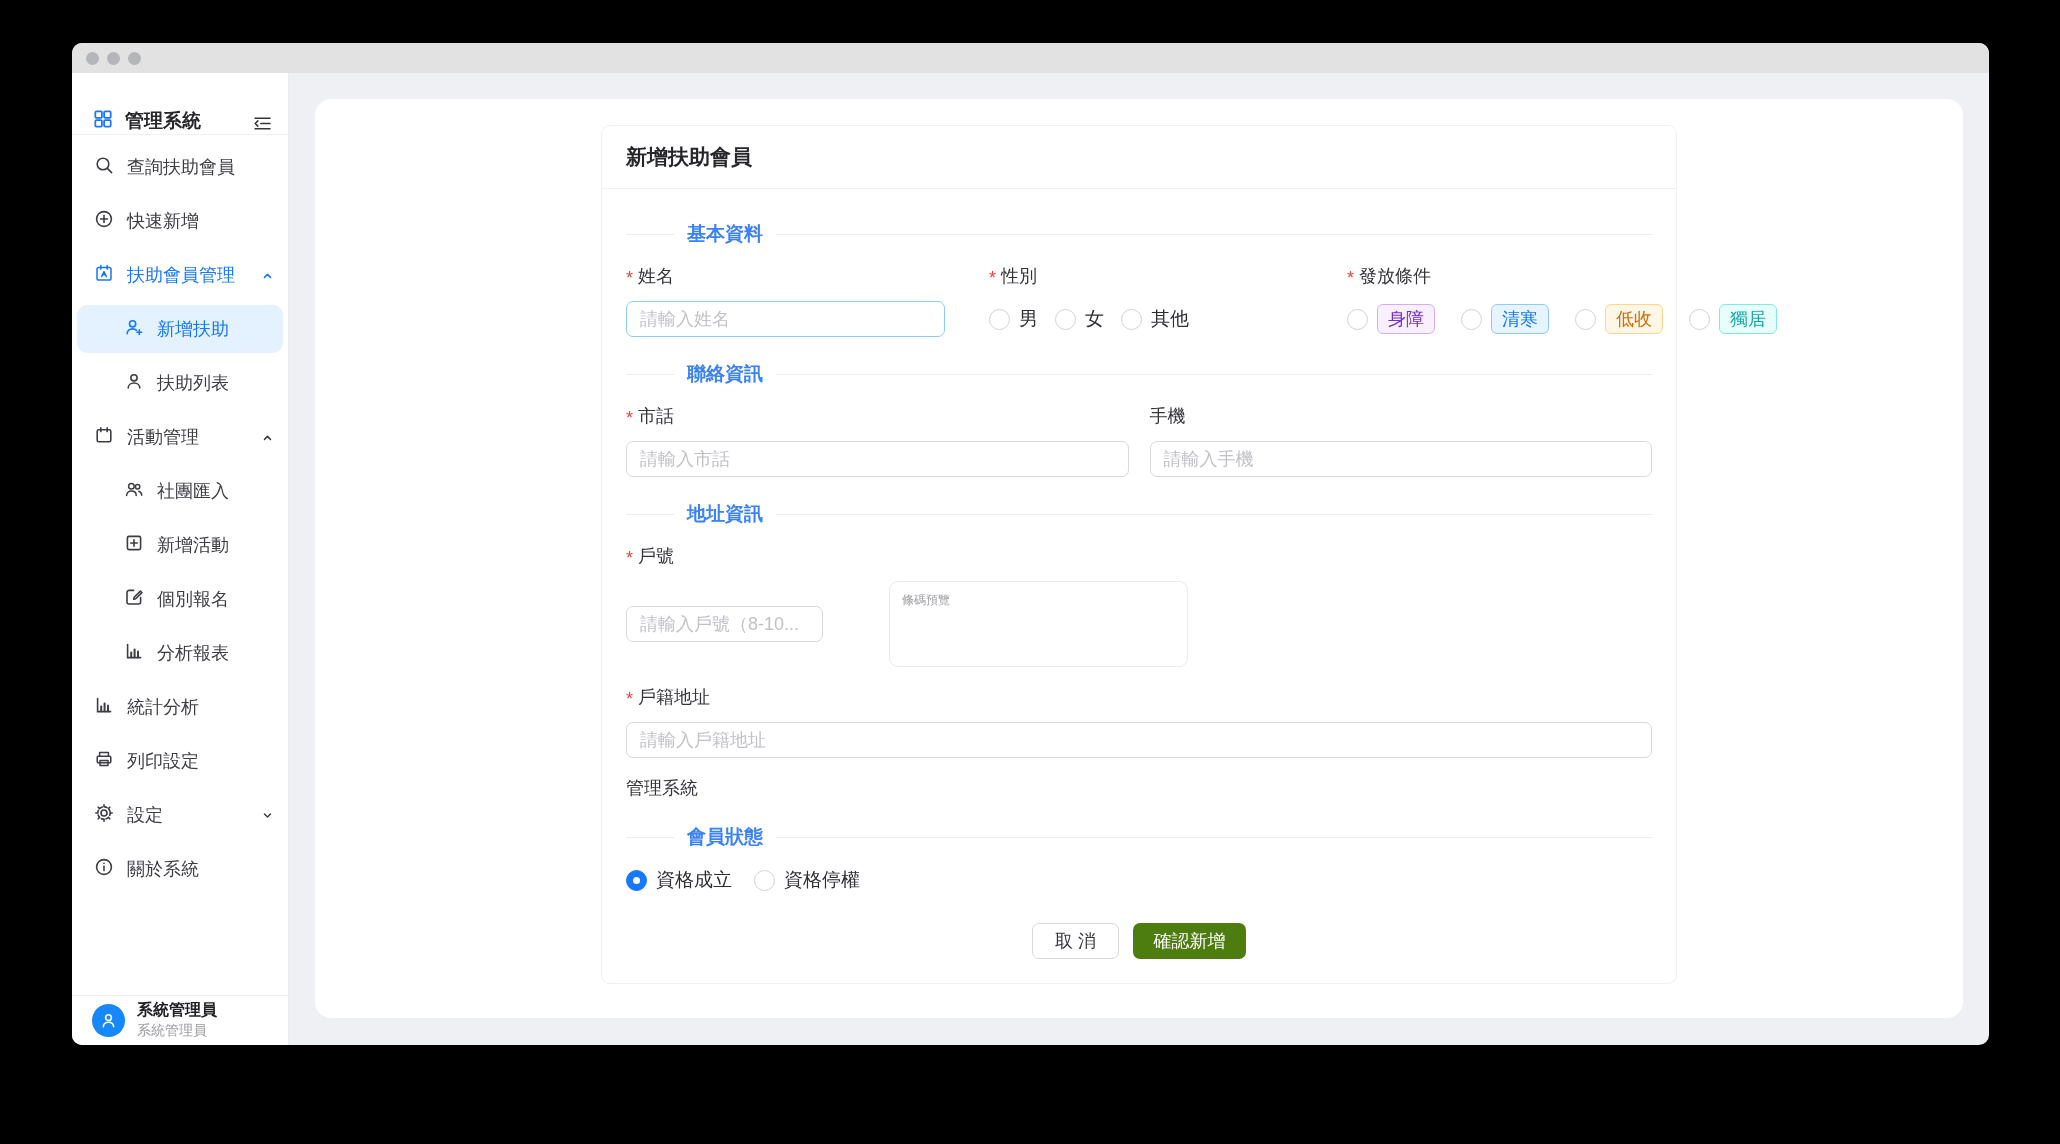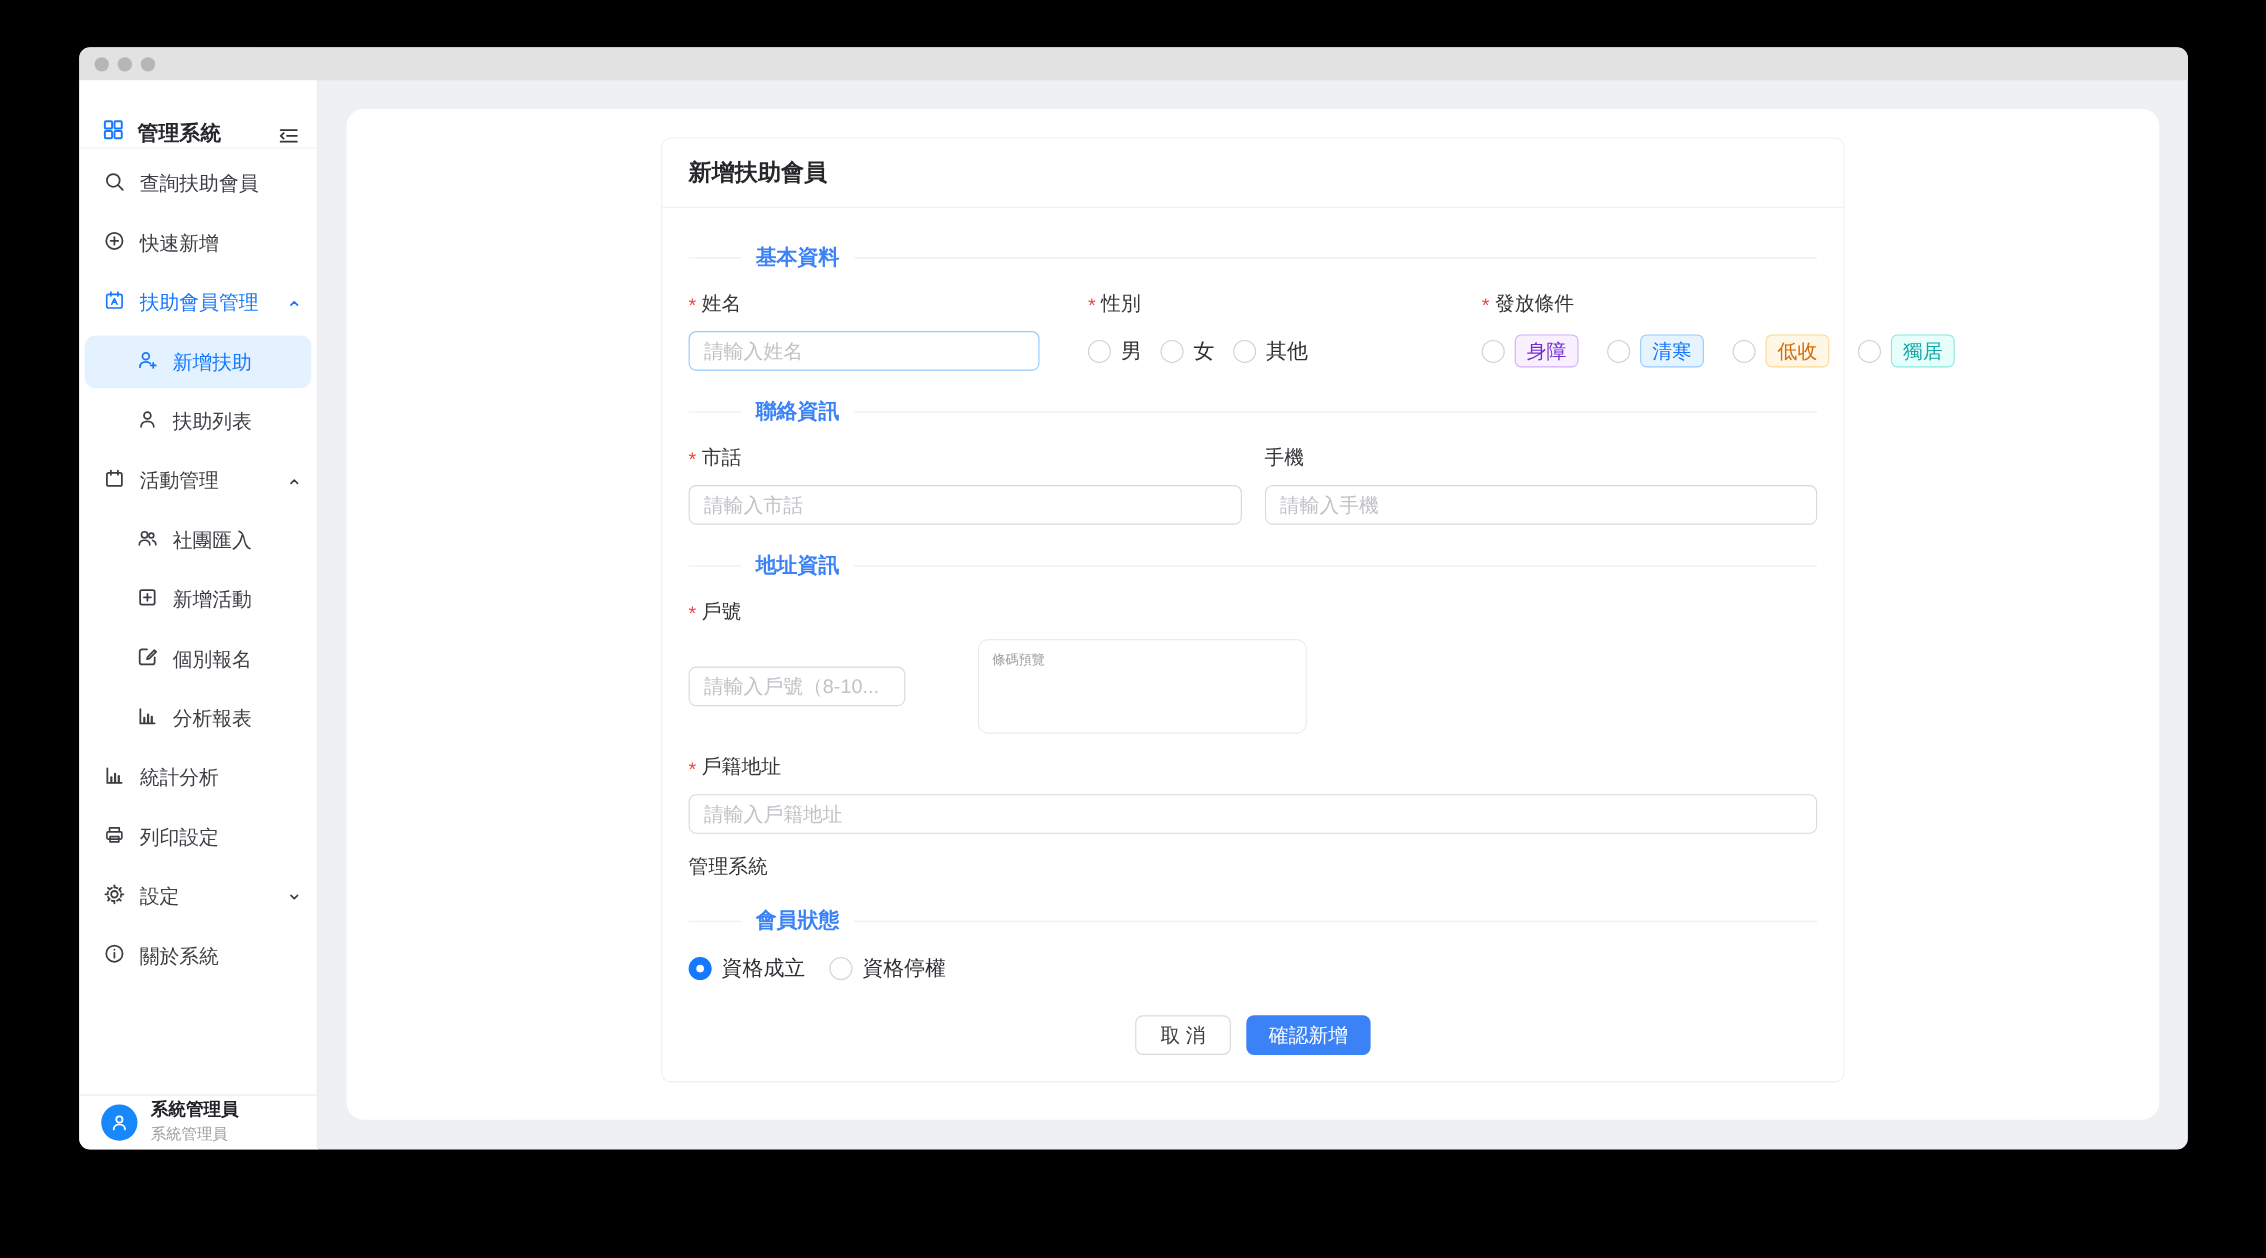--- a/index.html
+++ b/index.html
@@ -75,21 +75,21 @@
   .bc-box { width:299px; height:86px; border:1px solid #ebebed; border-radius:9px; padding:10px 12px; }
   .bc-label { font-size:12px; color:#9a9aa0; }
 
   .gap-t { margin-top:18px; }
 
   .status-row { display:flex; align-items:center; gap:22px; font-size:19px; color:#2e2e33; margin-top:2px; }
 
   .btns { display:flex; justify-content:center; gap:14px; margin-top:30px; }
   .btn { height:36px; border-radius:7px; font-size:18px; cursor:pointer; font-family:inherit; }
   .btn-cancel { width:87px; border:1px solid #d9d9d9; background:#fff; color:#3a3a40; }
-  .btn-primary { min-width:113px; padding:0 16px; border:none; background:#3b82f6; color:#fff; }
+  .btn-primary { min-width:113px; padding:0 16px; border:none; background:#4d7c0f; color:#fff; }
 </style>
 </head>
 <body>
 
 <div class="window">
   <div class="titlebar">
     <span class="dot"></span>
     <span class="dot"></span>
     <span class="dot"></span>
   </div>

